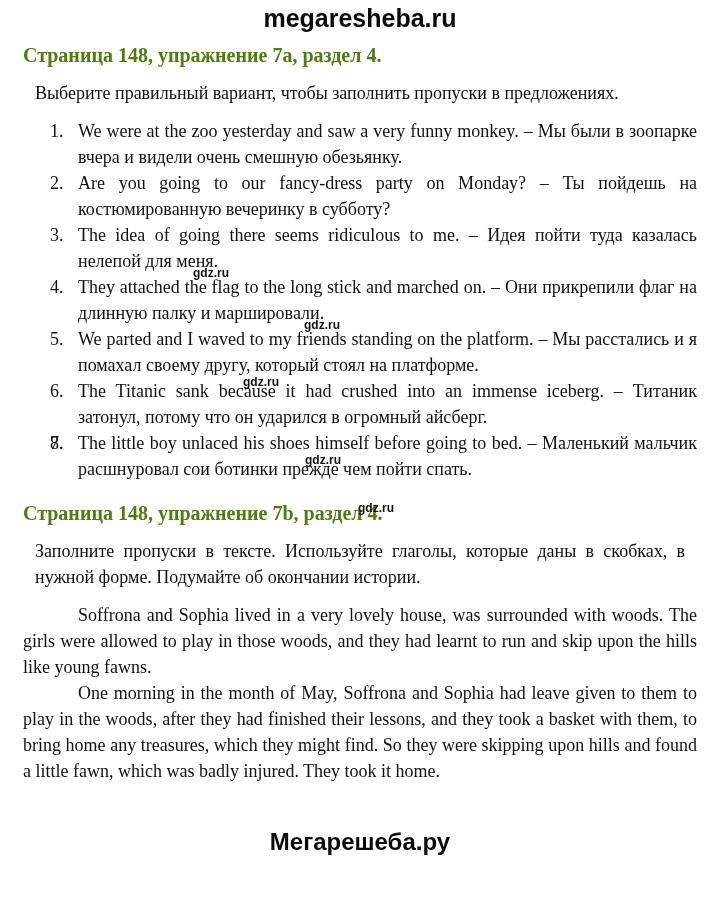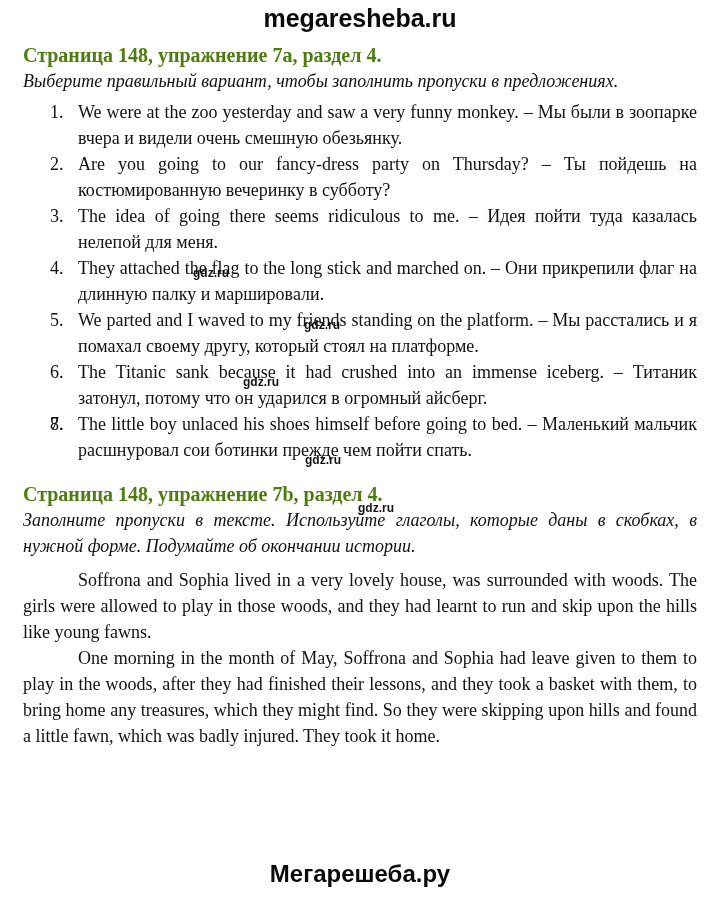--- a/index.html
+++ b/index.html
@@ -25,25 +25,24 @@
     padding: 0 23px;
   }
   .section-heading {
     margin: 9px 0 0 0;
     font-size: 20px;
     font-weight: 700;
     line-height: 26px;
     color: #4d7c0f;
   }
   .instruction {
-    margin: 0;
+    margin: 12px;
     font-size: 18px;
     line-height: 26px;
     text-align: justify;
-    font-style: italic;
   }
   ol.exercise-list {
     list-style: none;
     margin: 5px 0 0 0;
     padding: 0;
   }
   ol.exercise-list li {
     position: relative;
     padding-left: 55px;
     font-size: 18px;
@@ -78,21 +77,21 @@
     white-space: nowrap;
   }
   .wm1 { left: 193px; top: 265px; }
   .wm2 { left: 304px; top: 317px; }
   .wm3 { left: 243px; top: 374px; }
   .wm4 { left: 305px; top: 452px; }
   .wm5 { left: 358px; top: 500px; }
   .site-footer {
     position: absolute;
     left: 0;
-    top: 860px;
+    top: 828px;
     width: 720px;
     text-align: center;
     font-family: "Liberation Sans", sans-serif;
     font-weight: 700;
     font-size: 24px;
     line-height: 28px;
     color: #0a0a0a;
   }
 </style>
 </head>
@@ -107,21 +106,21 @@
     <h2 class="section-heading">Страница 148, упражнение 7a, раздел 4.</h2>
     <p class="instruction">Выберите правильный вариант, чтобы заполнить пропуски в предложениях.</p>
 
     <ol class="exercise-list">
       <li>
         <span class="li-num">1.</span>
         <span>We were at the zoo yesterday and saw a very funny monkey. – Мы были в зоопарке вчера и видели очень смешную обезьянку.</span>
       </li>
       <li>
         <span class="li-num">2.</span>
-        <span>Are you going to our fancy-dress party on Thursday? – Ты пойдешь на костюмированную вечеринку в субботу?</span>
+        <span>Are you going to our fancy-dress party on Monday? – Ты пойдешь на костюмированную вечеринку в субботу?</span>
       </li>
       <li>
         <span class="li-num">3.</span>
         <span>The idea of going there seems ridiculous to me. – Идея пойти туда казалась нелепой для меня.</span>
       </li>
       <li>
         <span class="li-num">4.</span>
         <span>They attached the flag to the long stick and marched on. – Они прикрепили флаг на длинную палку и маршировали.</span>
       </li>
       <li>

